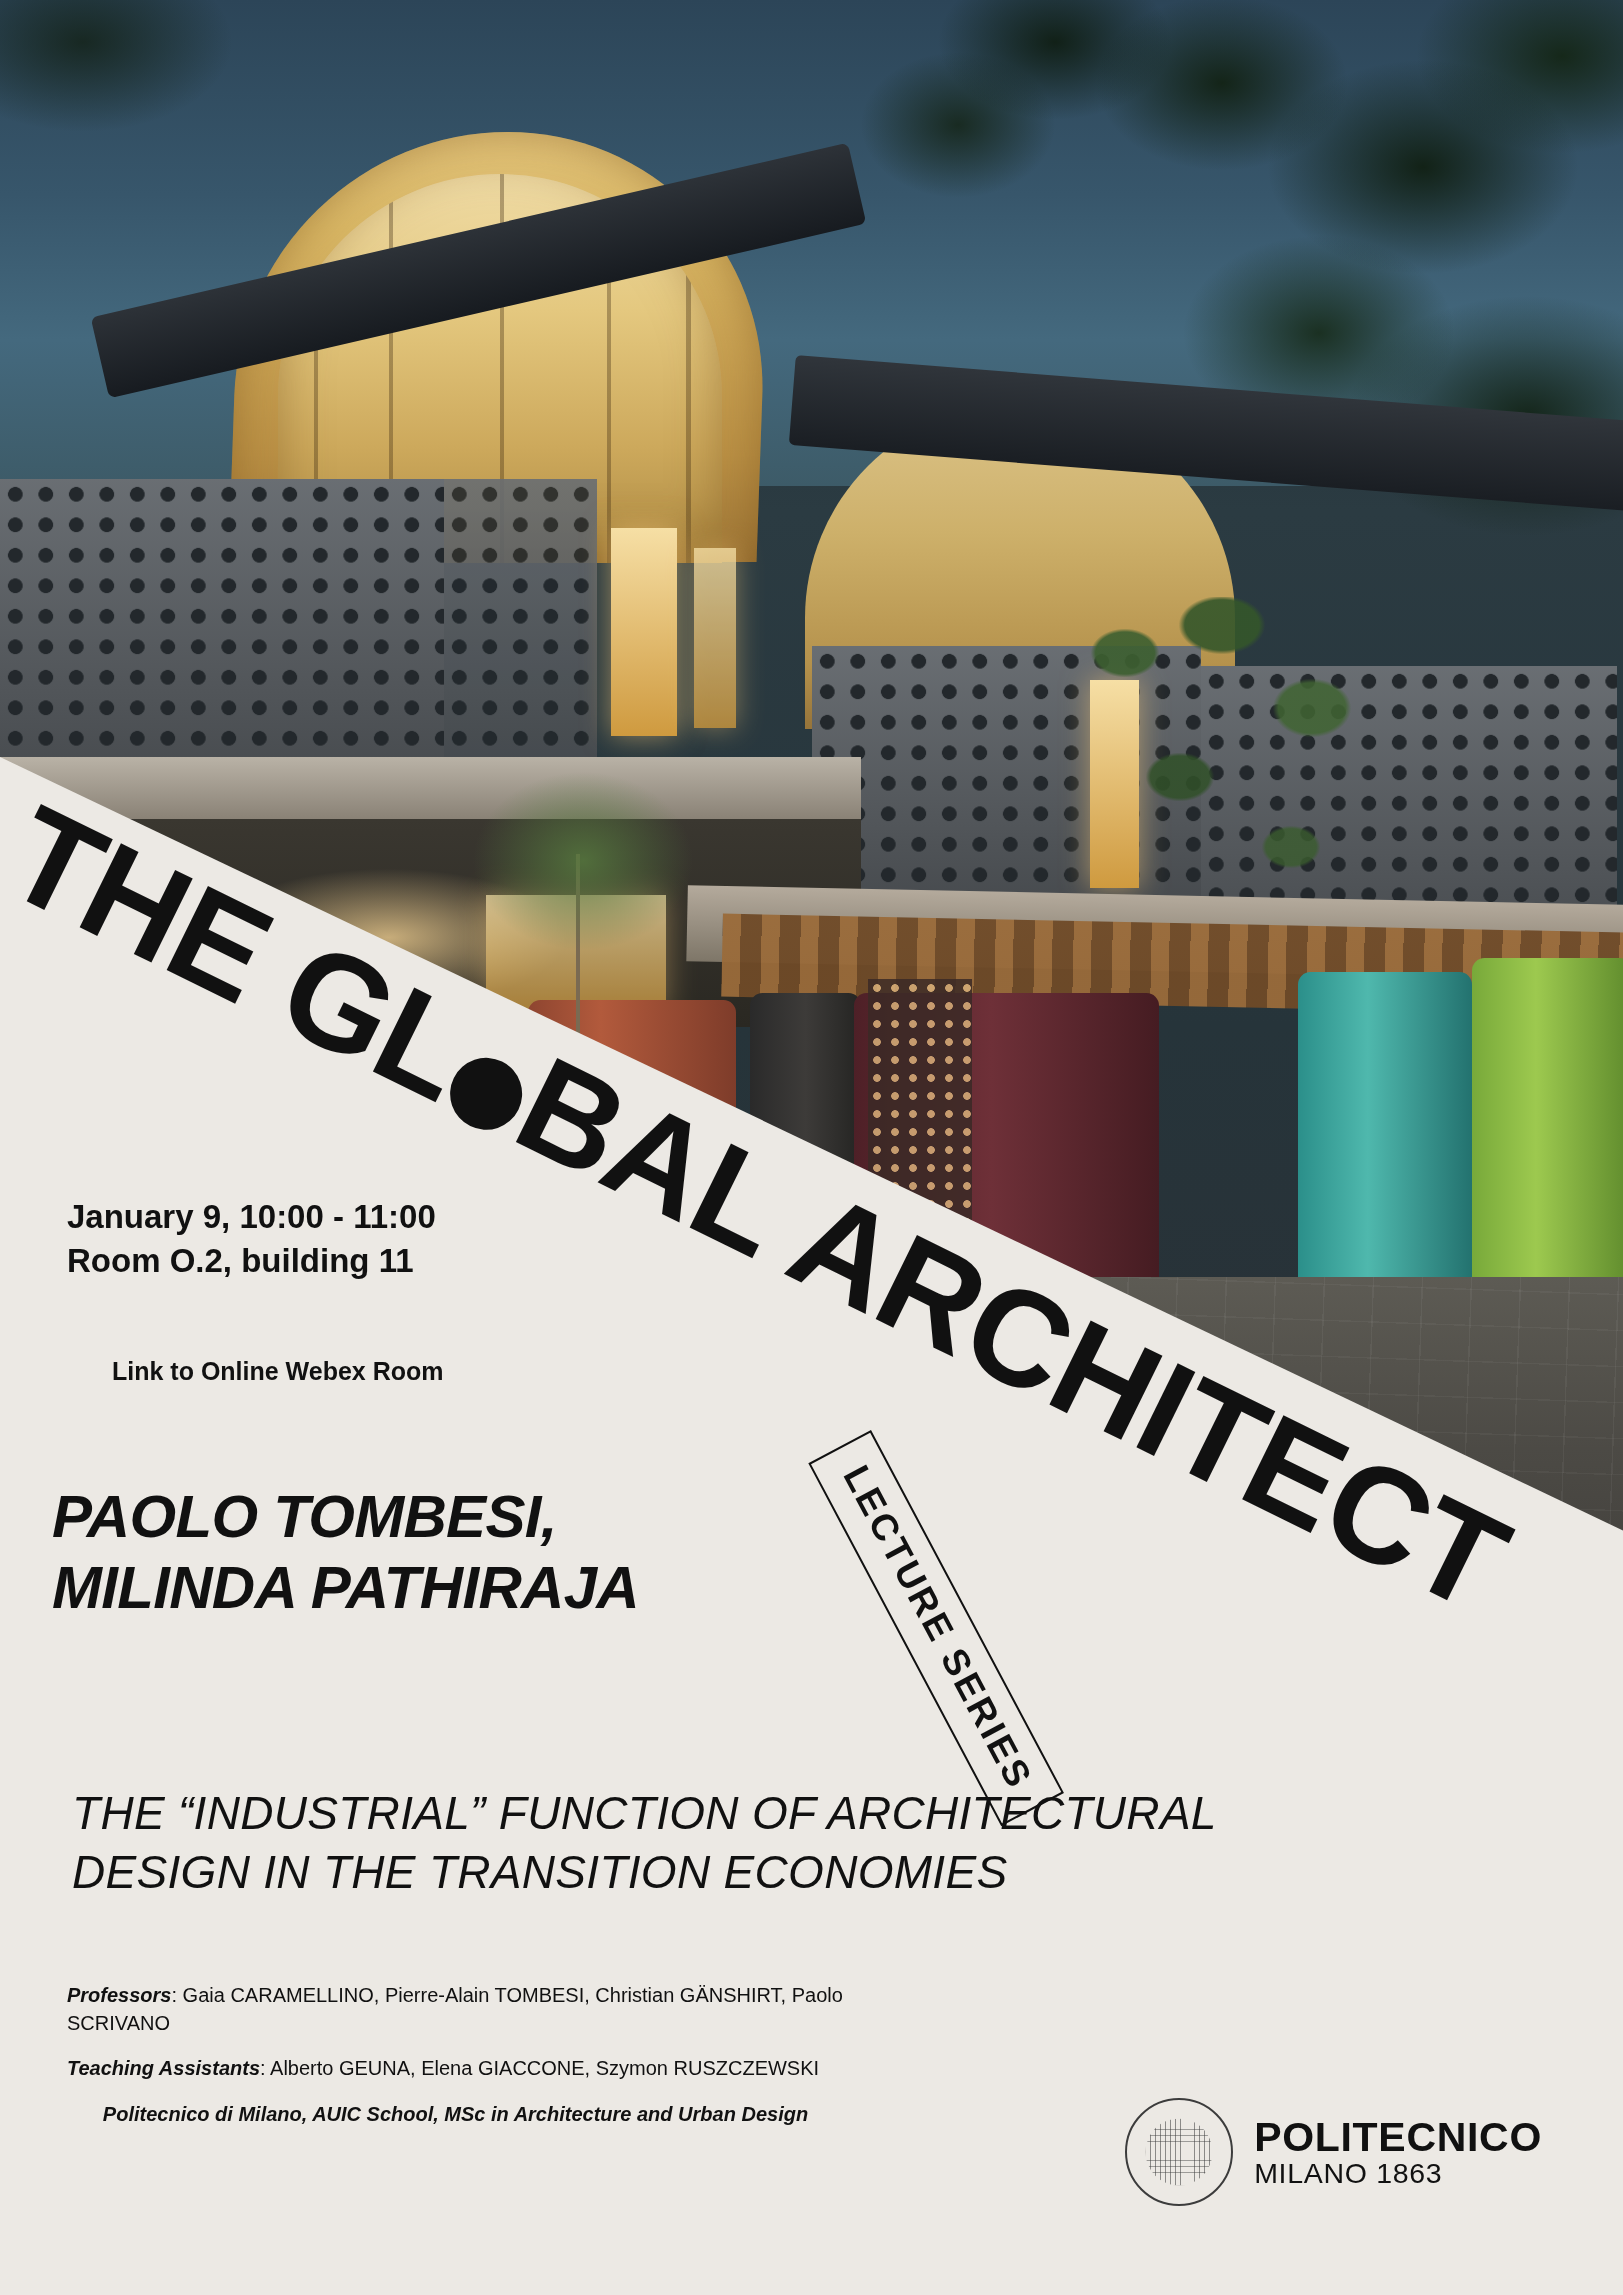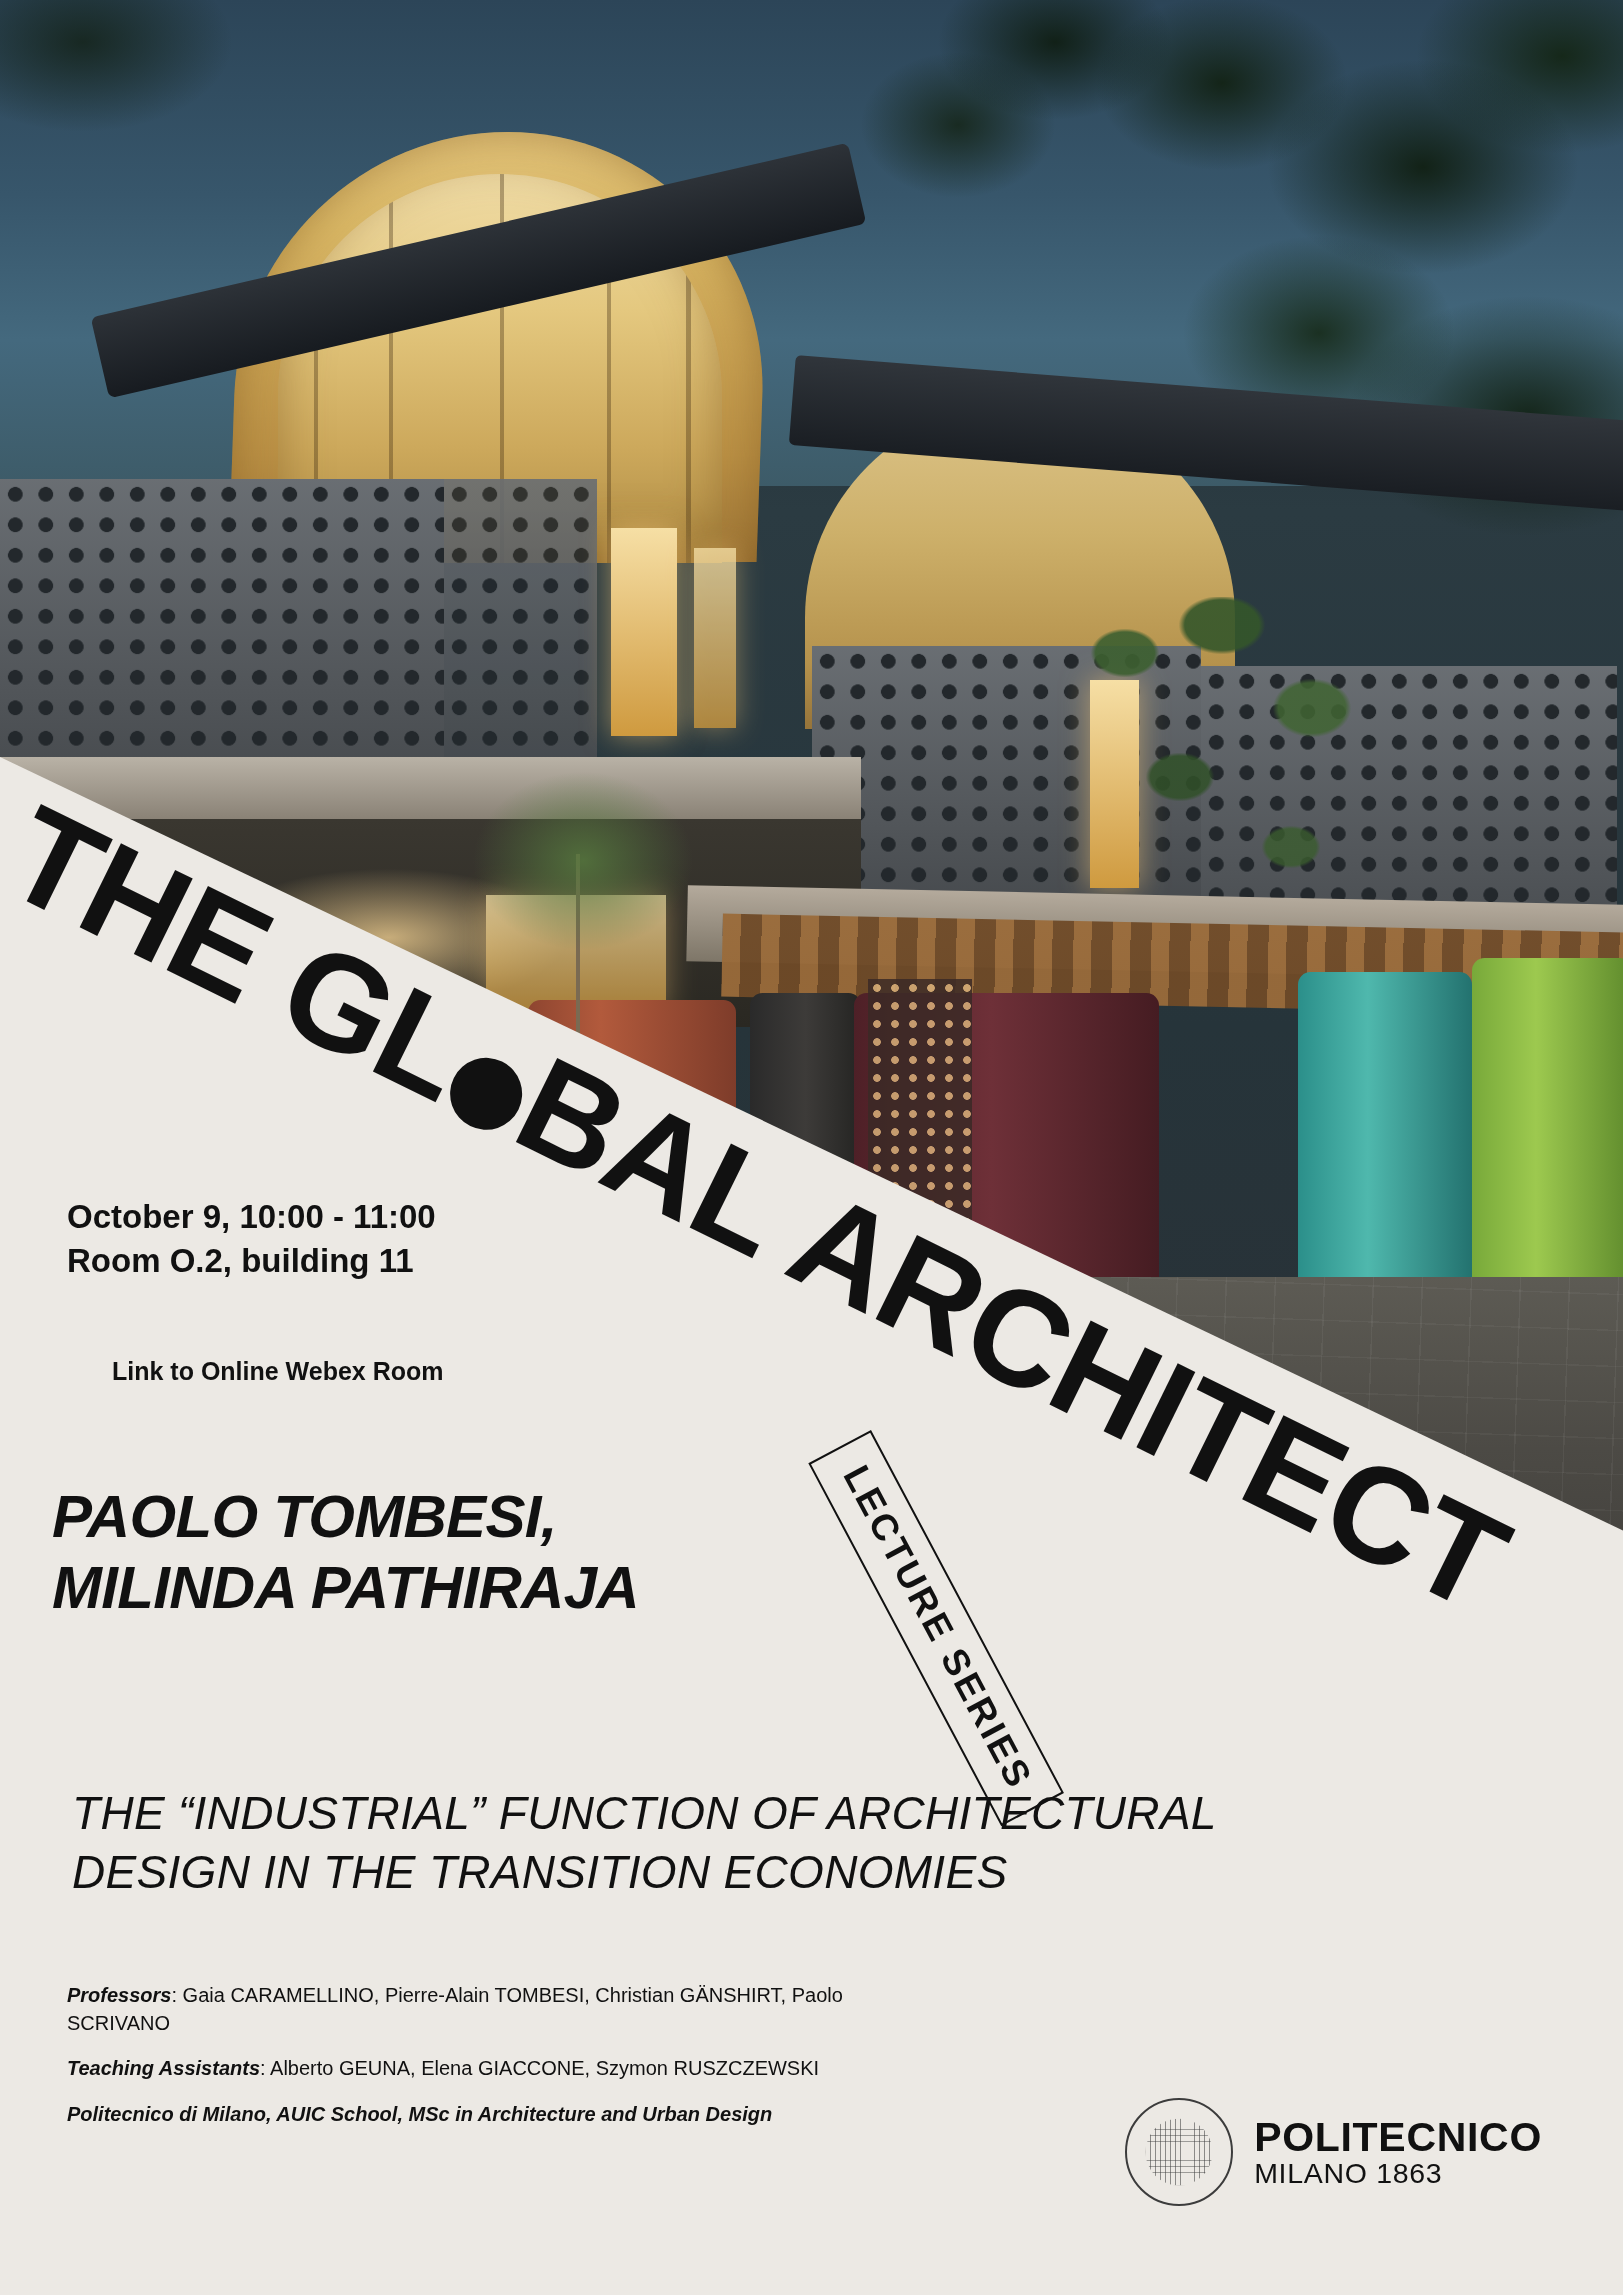--- a/index.html
+++ b/index.html
@@ -287,21 +287,21 @@
     position: absolute;
     left: 67px; top: 1982px;
     width: 777px;
     font-size: 20px;
     line-height: 1.38;
     color: #111;
   }
   .credits .row { margin-bottom: 18px; }
   .credits .lbl { font-style: italic; font-weight: bold; }
   .credits .b { font-weight: normal; }
-  .credits .italic-bold { font-style: italic; font-weight: bold; }
+  .credits .italic-bold { font-style: italic; font-weight: bold; text-align: center; }
 
   
   .logo {
     position: absolute;
     right: 82px; bottom: 89px;
     display: flex;
     align-items: center;
     gap: 21px;
   }
   .logo-seal {
@@ -372,21 +372,21 @@
   </div>
 
   <div class="cream-panel"></div>
 
   <div class="series-title">
     <span>THE GL</span><span class="dot"></span><span>BAL ARCHITECT</span>
   </div>
 
   <div class="lecture-series-box">LECTURE SERIES</div>
 
-  <div class="when-where">October 9, 10:00 - 11:00
+  <div class="when-where">January 9, 10:00 - 11:00
 Room O.2, building 11</div>
   <div class="webex-label">Link to Online Webex Room</div>
 
   <div class="speakers">PAOLO TOMBESI,
 MILINDA PATHIRAJA</div>
   <div class="lecture-title">THE “INDUSTRIAL” FUNCTION OF ARCHITECTURAL
 DESIGN IN THE TRANSITION ECONOMIES</div>
 
   <div class="credits">
     <div class="row">

